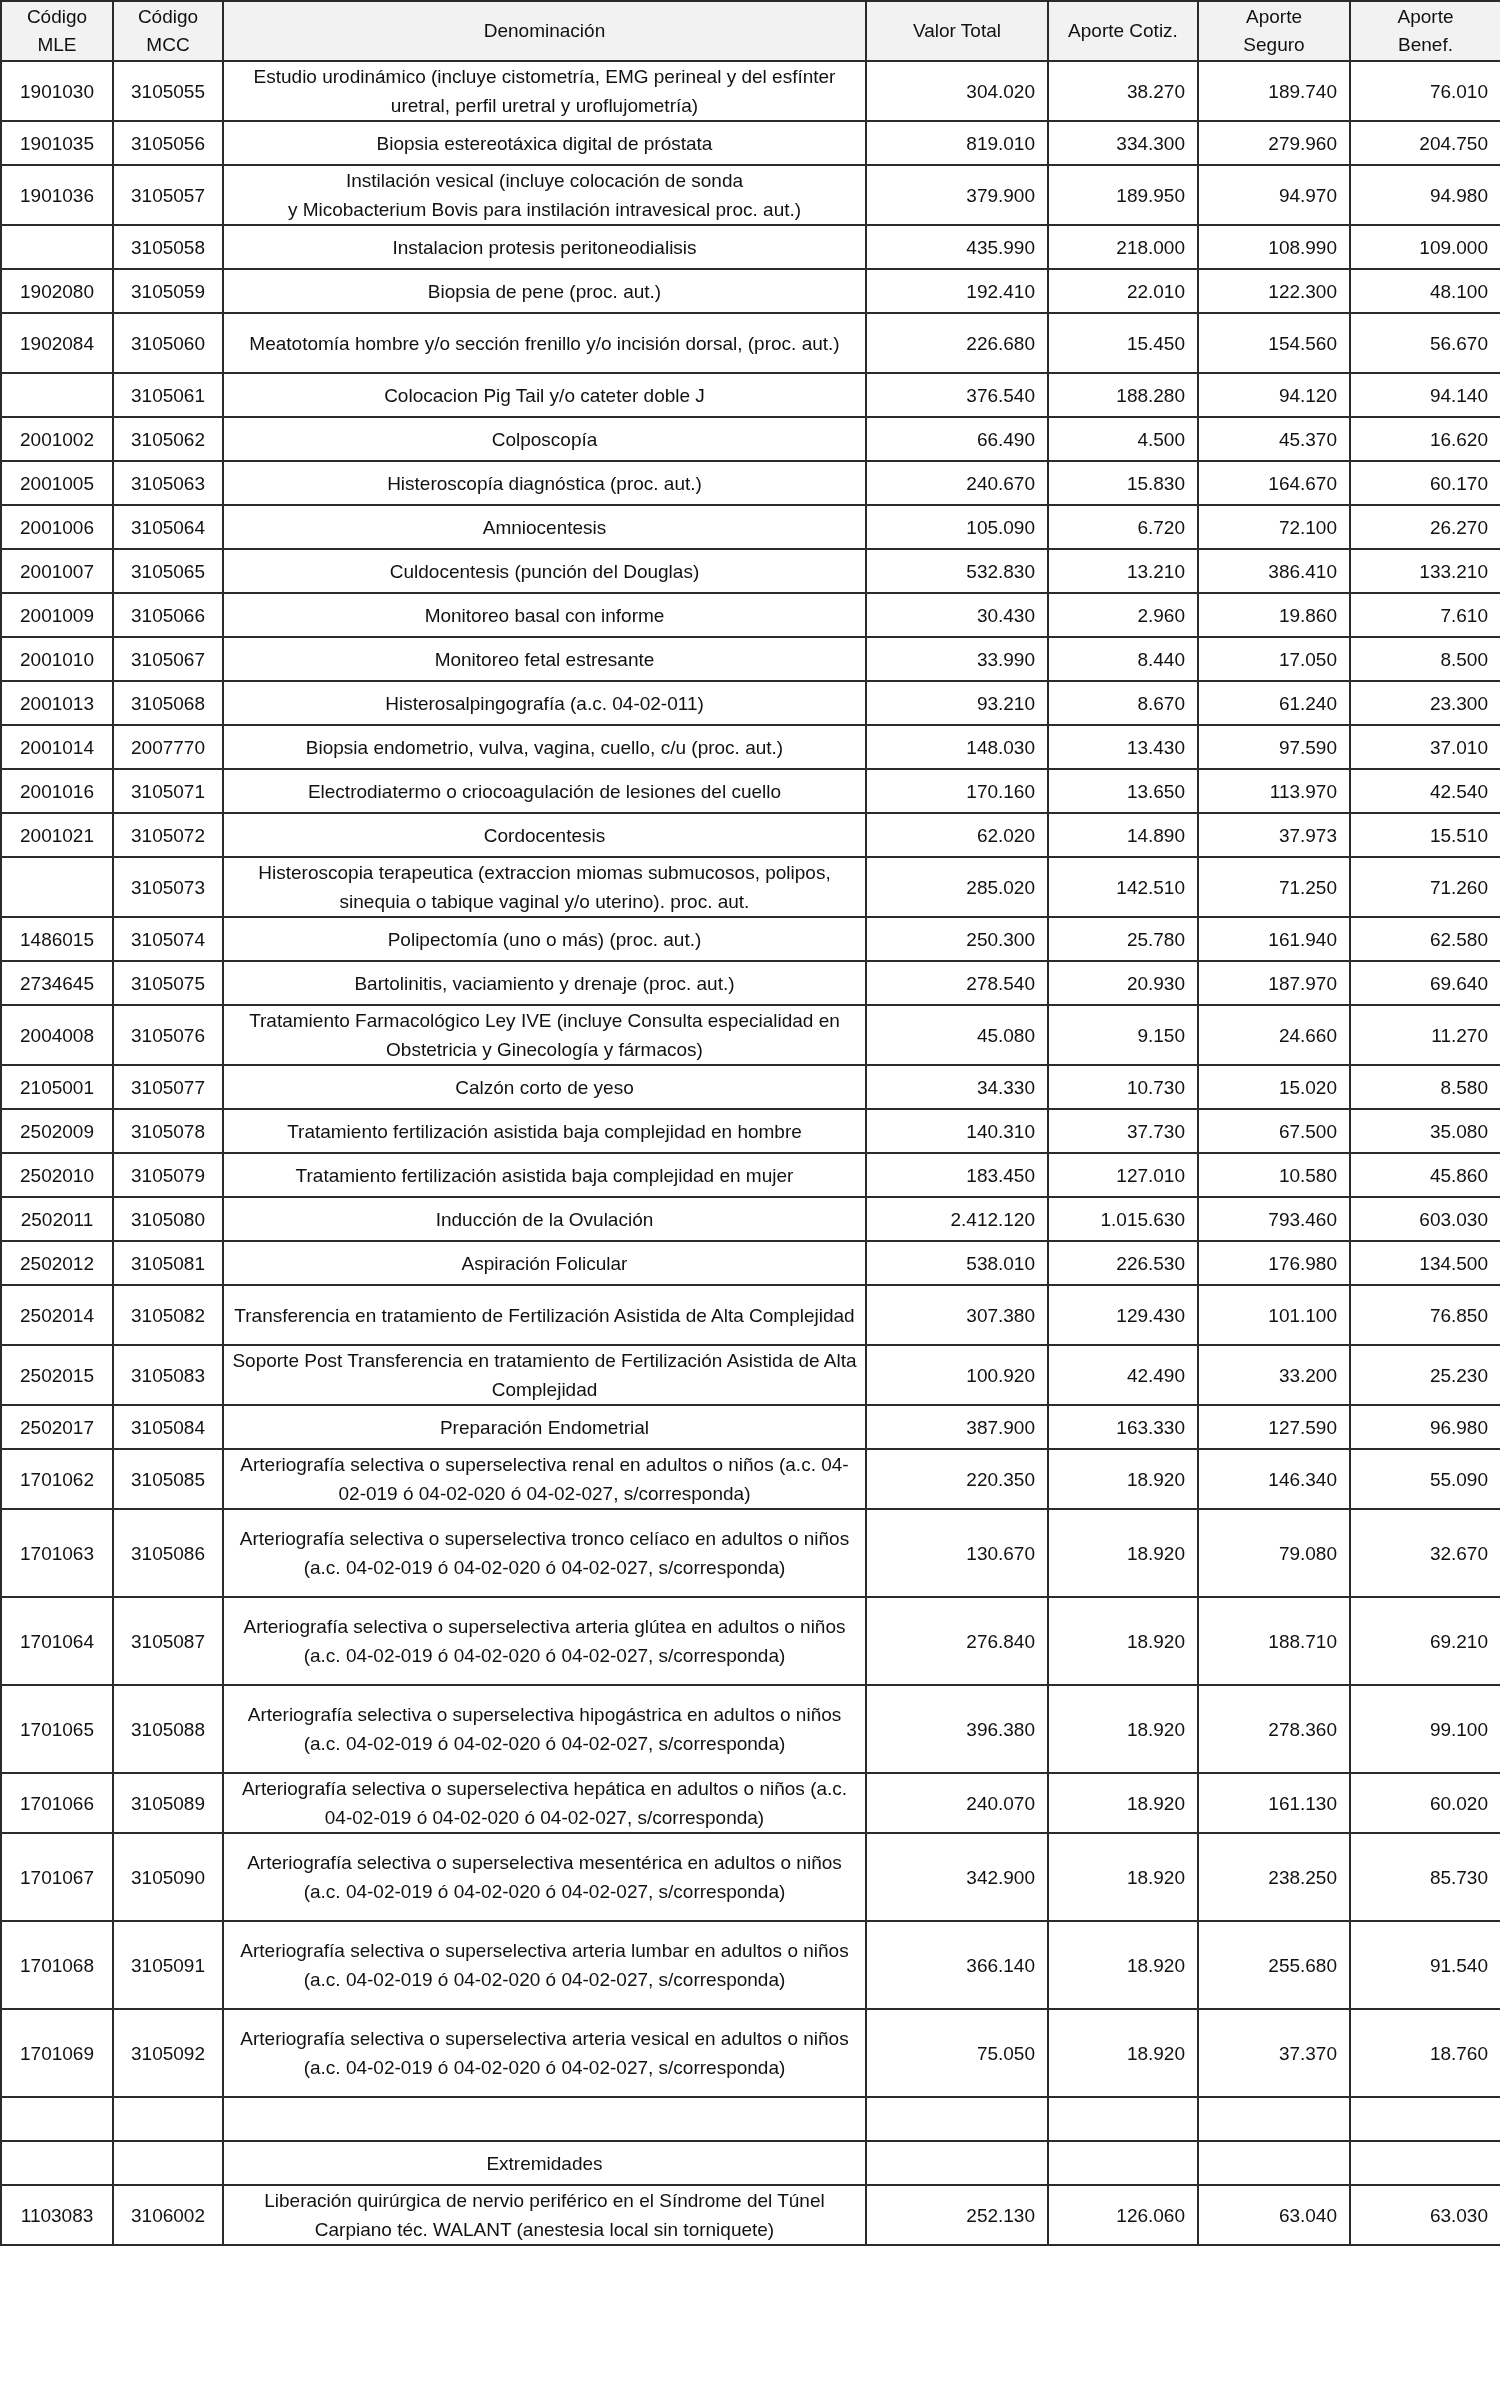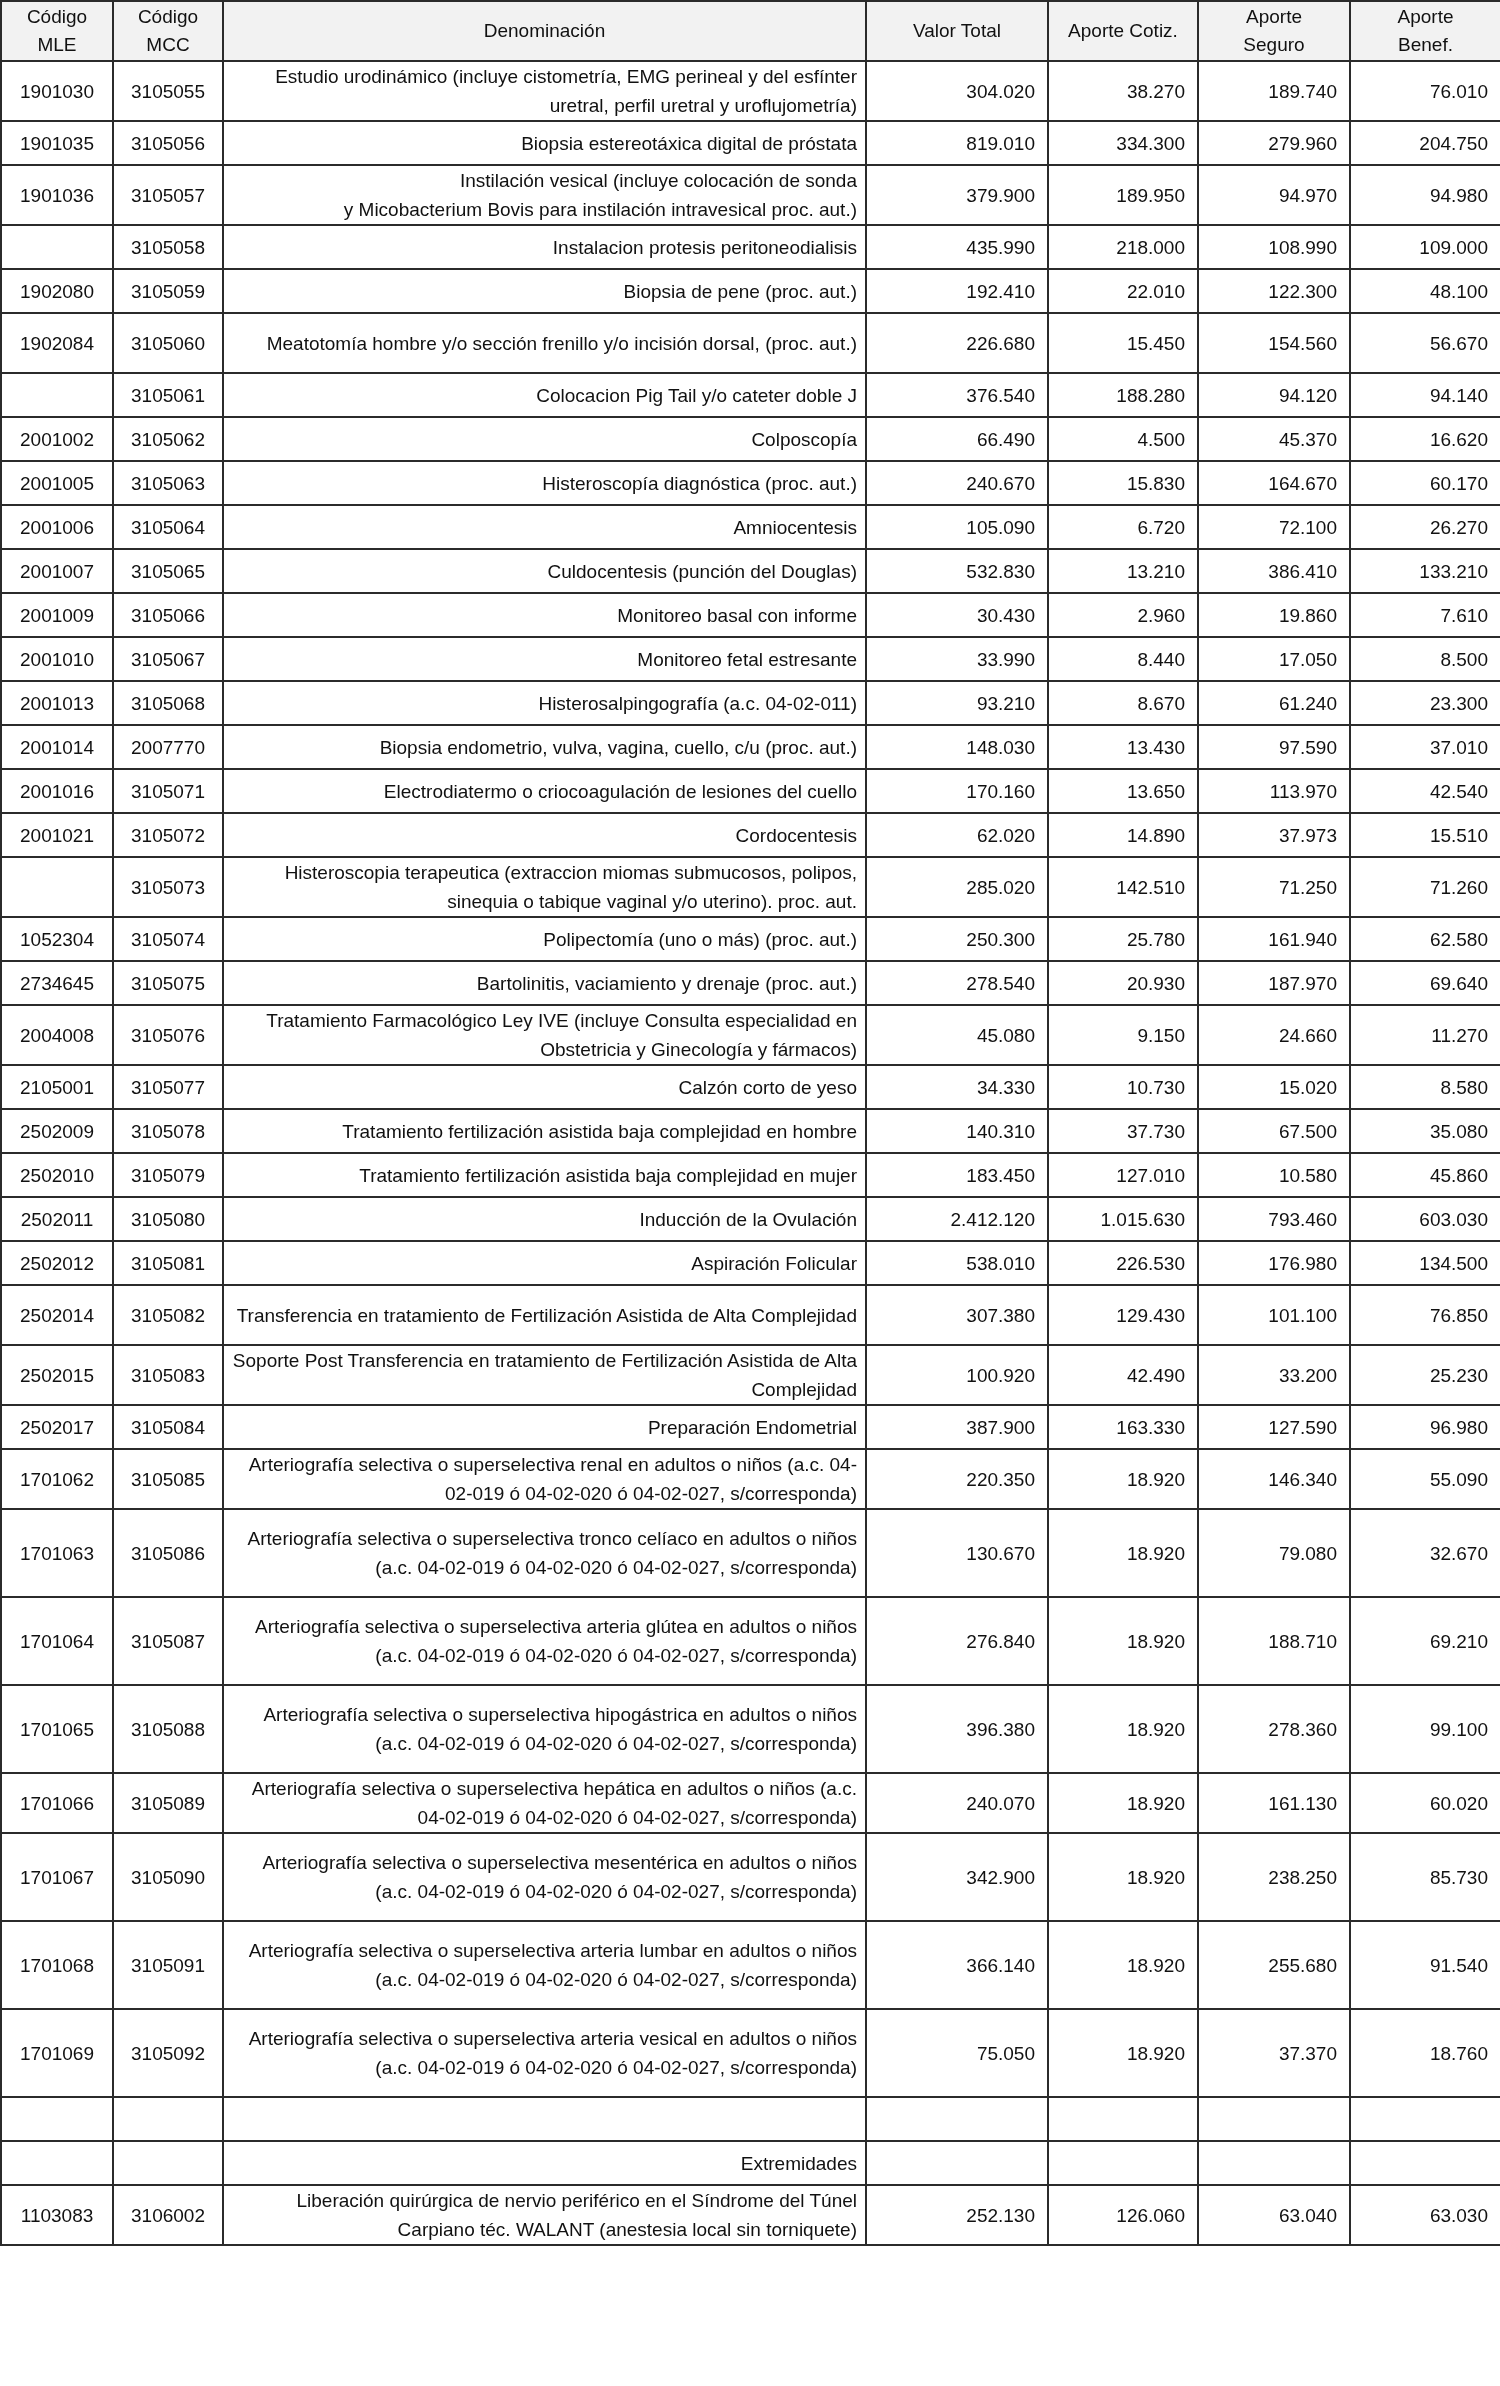--- a/index.html
+++ b/index.html
@@ -15,21 +15,21 @@
   col.c1 { width: 112px; } col.c2 { width: 110px; } col.c3 { width: 643px; }
   col.c4 { width: 182px; } col.c5 { width: 150px; } col.c6 { width: 152px; } col.c7 { width: 151px; }
   th, td {
     border: 2px solid #2b2b2b;
     padding: 0 10px;
     line-height: 29px;
     vertical-align: middle;
   }
   th { background: #f2f2f2; font-weight: normal; text-align: center; height: 58px; line-height: 28px; }
   td.code { text-align: center; padding: 0 4px; }
-  td.desc { text-align: right; padding: 0 8px; }
+  td.desc { text-align: center; padding: 0 8px; }
   td.num { text-align: right; padding-right: 12px; }
   tr.r1 td { height: 42px; }
   tr.r2 td { height: 58px; }
   tr.r3 td { height: 86px; }
   tr.blank td { height: 42px; }
   tr.section td.desc { font-weight: normal; height: 42px; }
 </style>
 </head>
 <body>
 
@@ -211,21 +211,21 @@
       <tr class="r2">
         <td class="code"></td>
         <td class="code">3105073</td>
         <td class="desc">Histeroscopia terapeutica (extraccion miomas submucosos, polipos, sinequia o tabique vaginal y/o uterino). proc. aut.</td>
         <td class="num">285.020</td>
         <td class="num">142.510</td>
         <td class="num">71.250</td>
         <td class="num">71.260</td>
       </tr>
       <tr class="r1">
-        <td class="code">1052304</td>
+        <td class="code">1486015</td>
         <td class="code">3105074</td>
         <td class="desc">Polipectomía (uno o más) (proc. aut.)</td>
         <td class="num">250.300</td>
         <td class="num">25.780</td>
         <td class="num">161.940</td>
         <td class="num">62.580</td>
       </tr>
       <tr class="r1">
         <td class="code">2734645</td>
         <td class="code">3105075</td>

